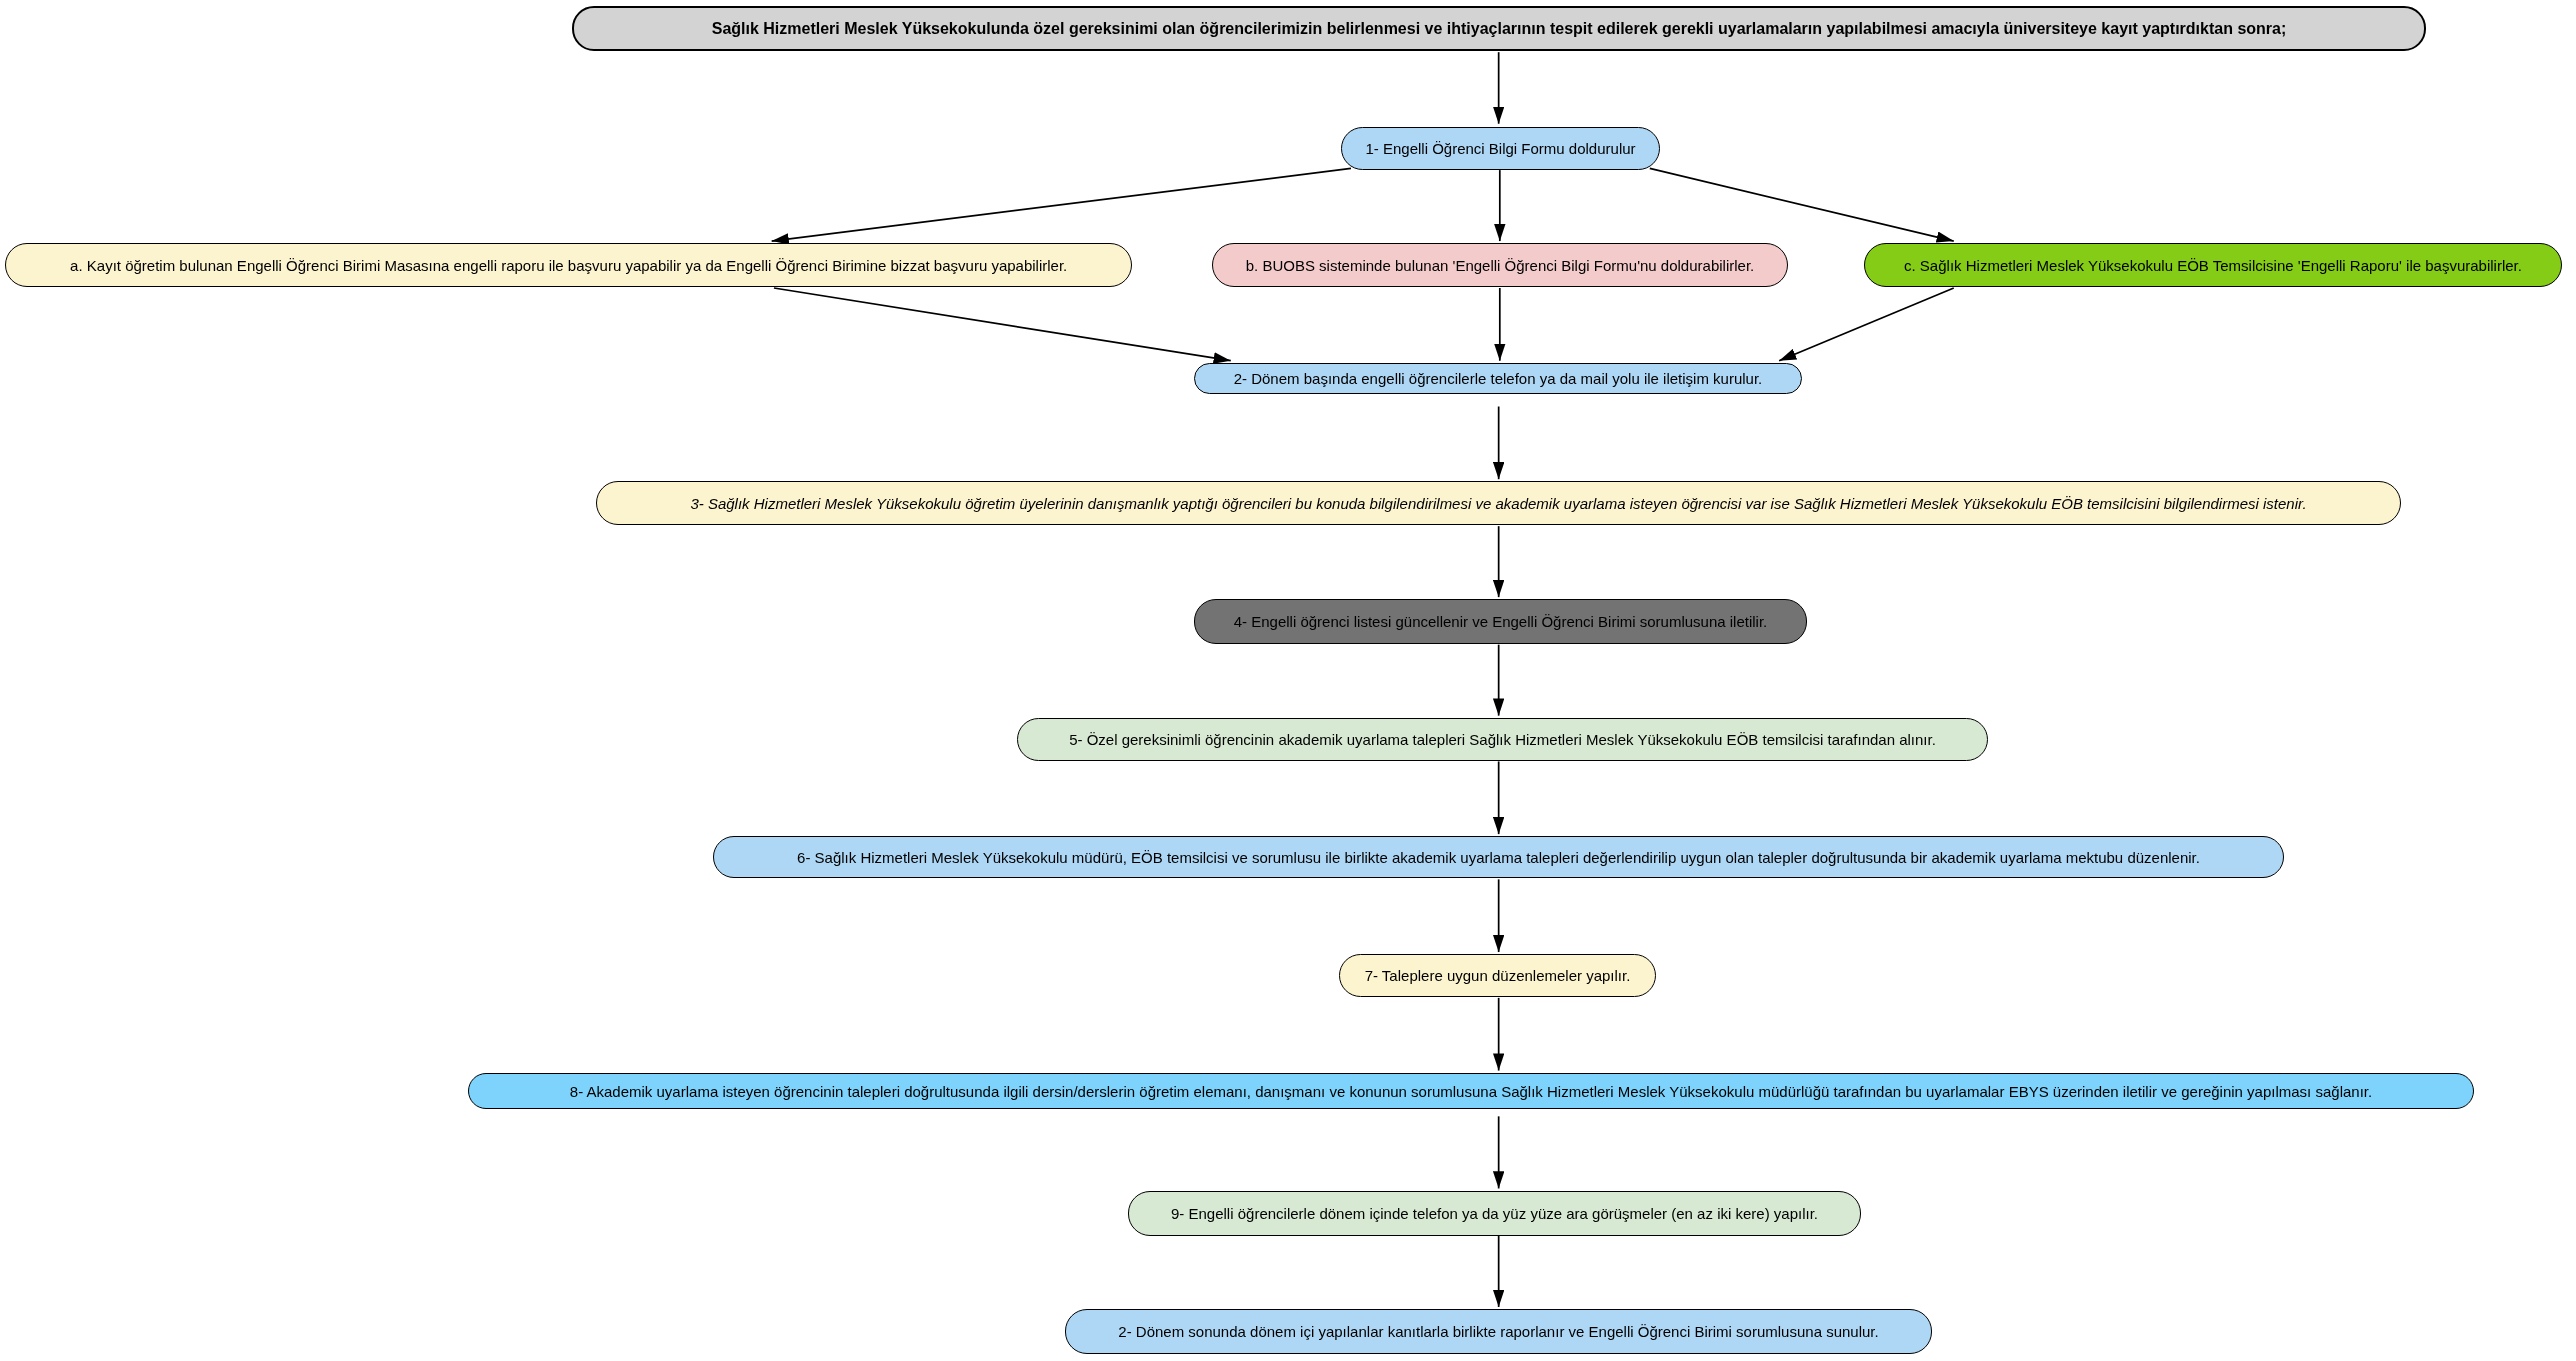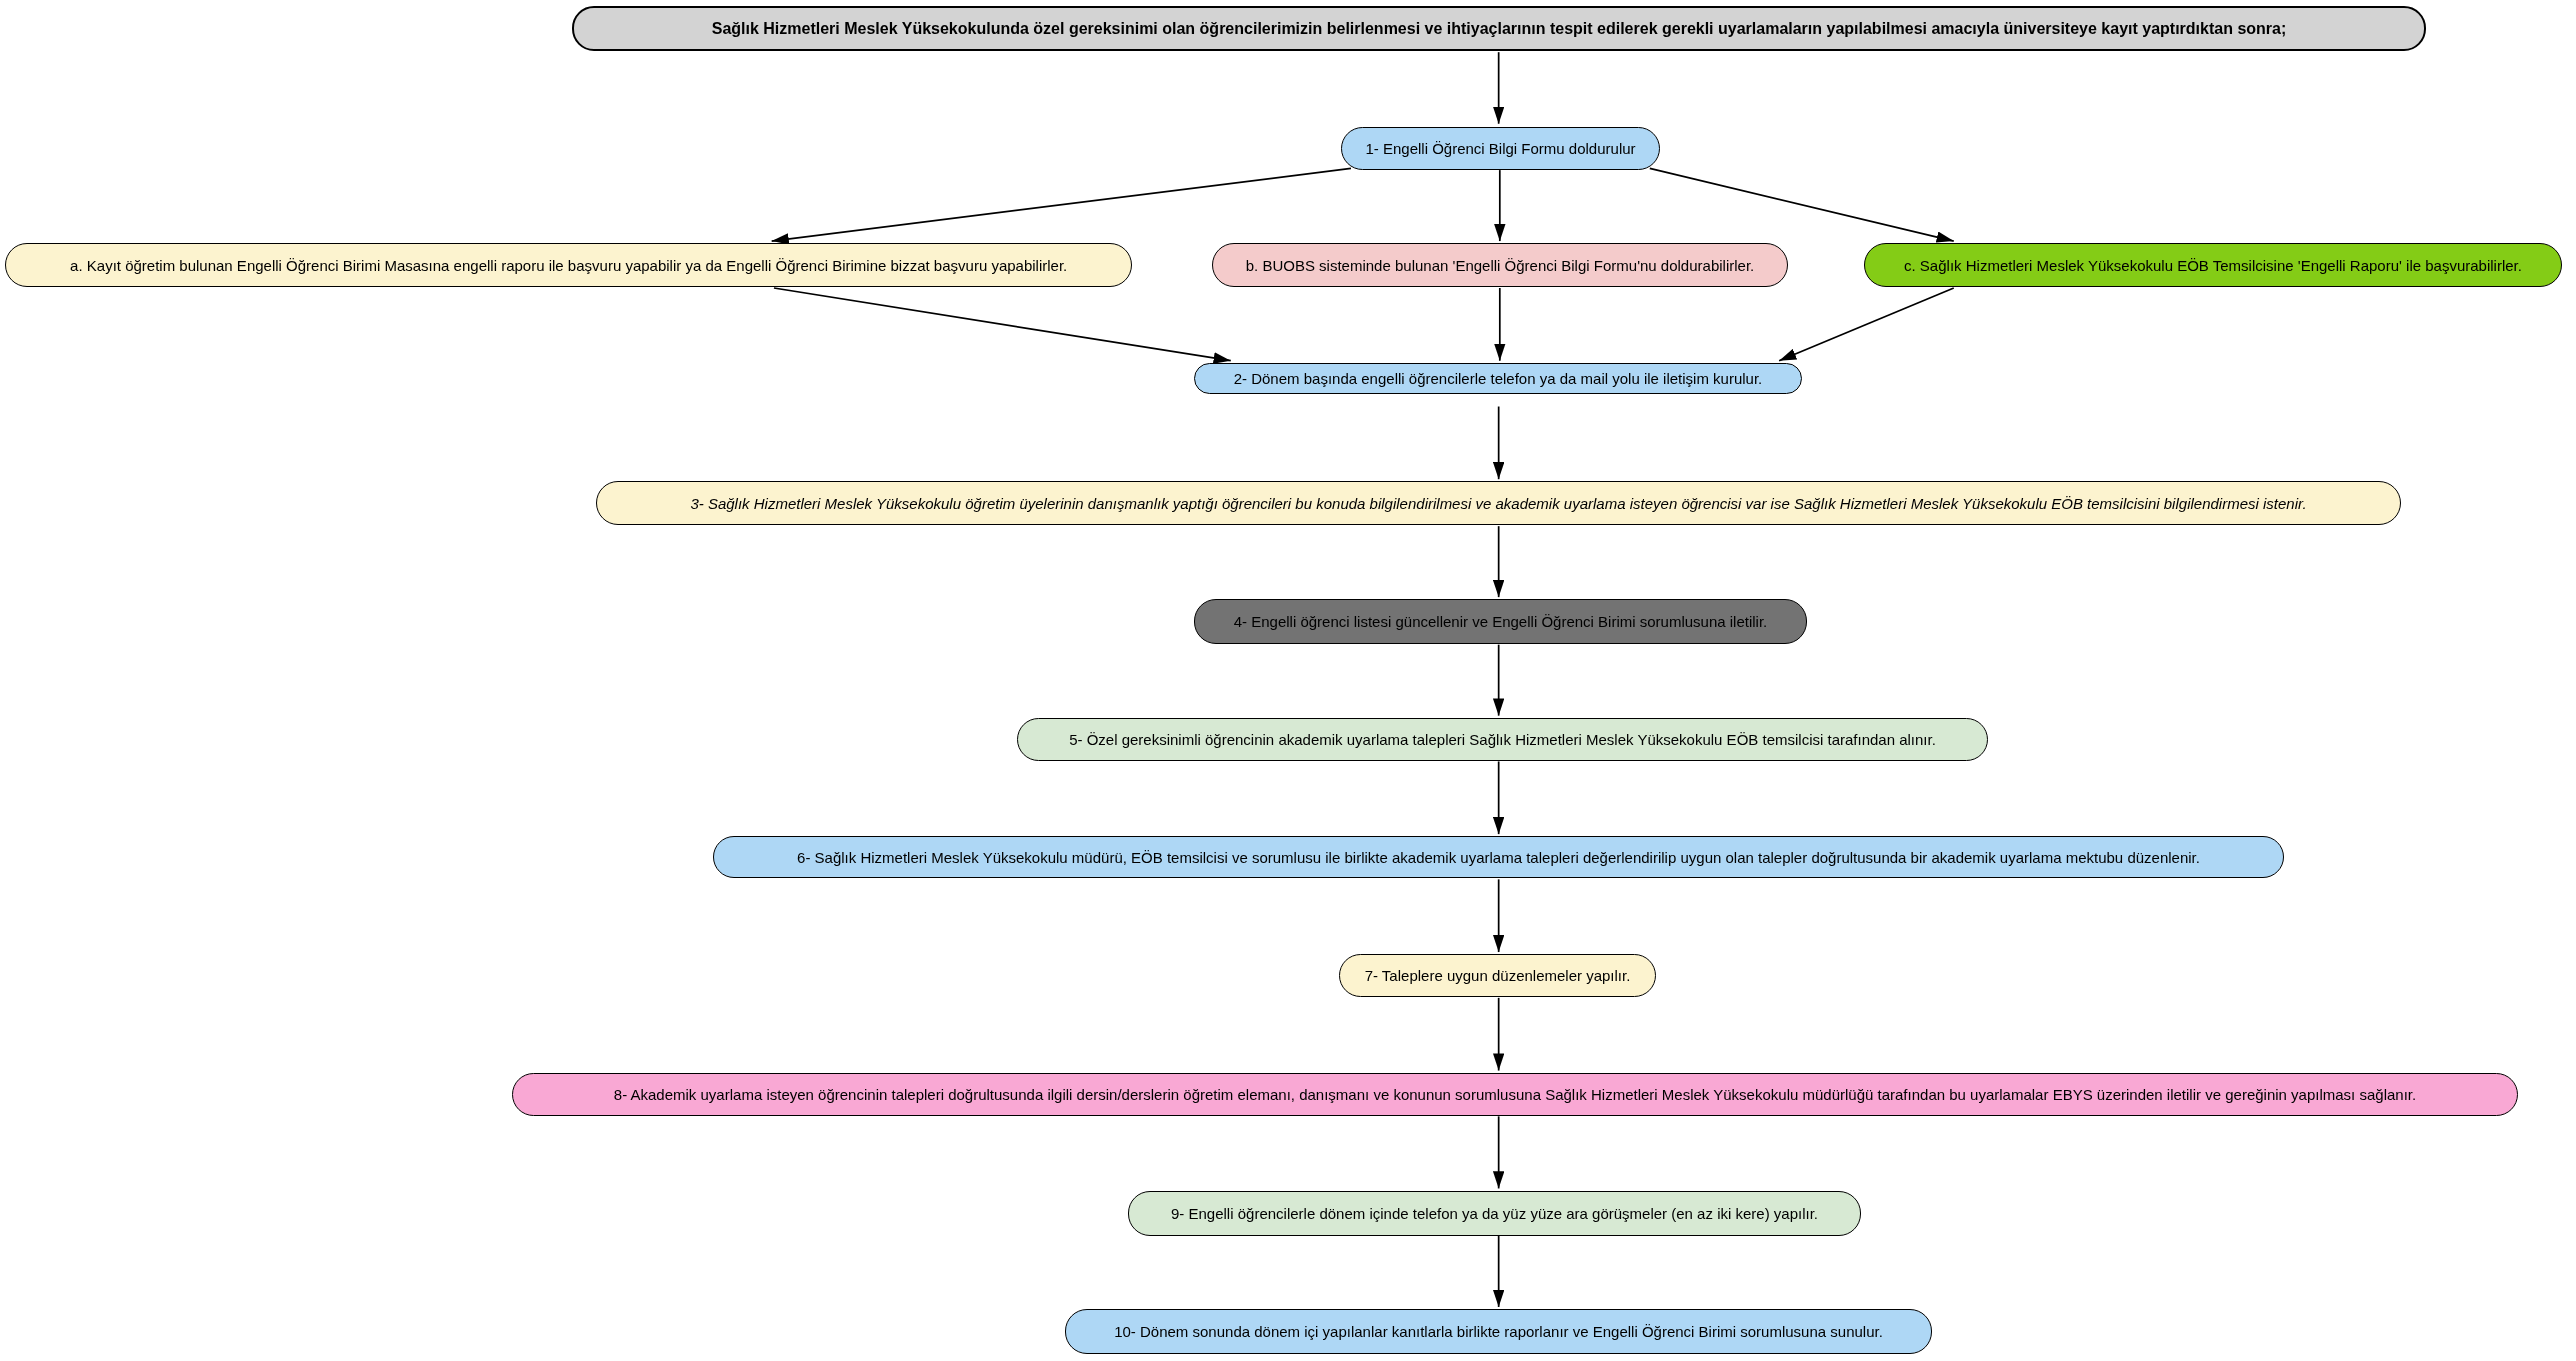--- a/index.html
+++ b/index.html
@@ -101,24 +101,24 @@
     </div>
   <div class="node" style="left: 1017px; top: 718px; width: 971px; height: 43px; background: rgb(215, 233, 211);">
       <span>5- Özel gereksinimli öğrencinin akademik uyarlama talepleri Sağlık Hizmetleri Meslek Yüksekokulu EÖB temsilcisi tarafından alınır.</span>
     </div>
   <div class="node" style="left: 713px; top: 836px; width: 1571px; height: 42px; background: rgb(174, 215, 245);">
       <span>6- Sağlık Hizmetleri Meslek Yüksekokulu müdürü, EÖB temsilcisi ve sorumlusu ile birlikte akademik uyarlama talepleri değerlendirilip uygun olan talepler doğrultusunda bir akademik uyarlama mektubu düzenlenir.</span>
     </div>
   <div class="node" style="left: 1339px; top: 954px; width: 317px; height: 43px; background: rgb(252, 243, 207);">
       <span>7- Taleplere uygun düzenlemeler yapılır.</span>
     </div>
-  <div class="node" style="left: 512px; top: 1073px; width: 2006px; height: 43px; background: #f9a8d4;">
+  <div class="node" style="left: 468px; top: 1073px; width: 2006px; height: 36px; background: #7dd3fc;">
       <span>8- Akademik uyarlama isteyen öğrencinin talepleri doğrultusunda ilgili dersin/derslerin öğretim elemanı, danışmanı ve konunun sorumlusuna Sağlık Hizmetleri Meslek Yüksekokulu müdürlüğü tarafından bu uyarlamalar EBYS üzerinden iletilir ve gereğinin yapılması sağlanır.</span>
     </div>
   <div class="node" style="left: 1128px; top: 1191px; width: 733px; height: 45px; background: rgb(215, 233, 211);">
       <span>9- Engelli öğrencilerle dönem içinde telefon ya da yüz yüze ara görüşmeler (en az iki kere) yapılır.</span>
     </div>
   <div class="node" style="left: 1065px; top: 1309px; width: 867px; height: 45px; background: rgb(174, 215, 245);">
-      <span>10- Dönem sonunda dönem içi yapılanlar kanıtlarla birlikte raporlanır ve Engelli Öğrenci Birimi sorumlusuna sunulur.</span>
+      <span>2- Dönem sonunda dönem içi yapılanlar kanıtlarla birlikte raporlanır ve Engelli Öğrenci Birimi sorumlusuna sunulur.</span>
     </div>
 
 </div>
 
 
 </body></html>

